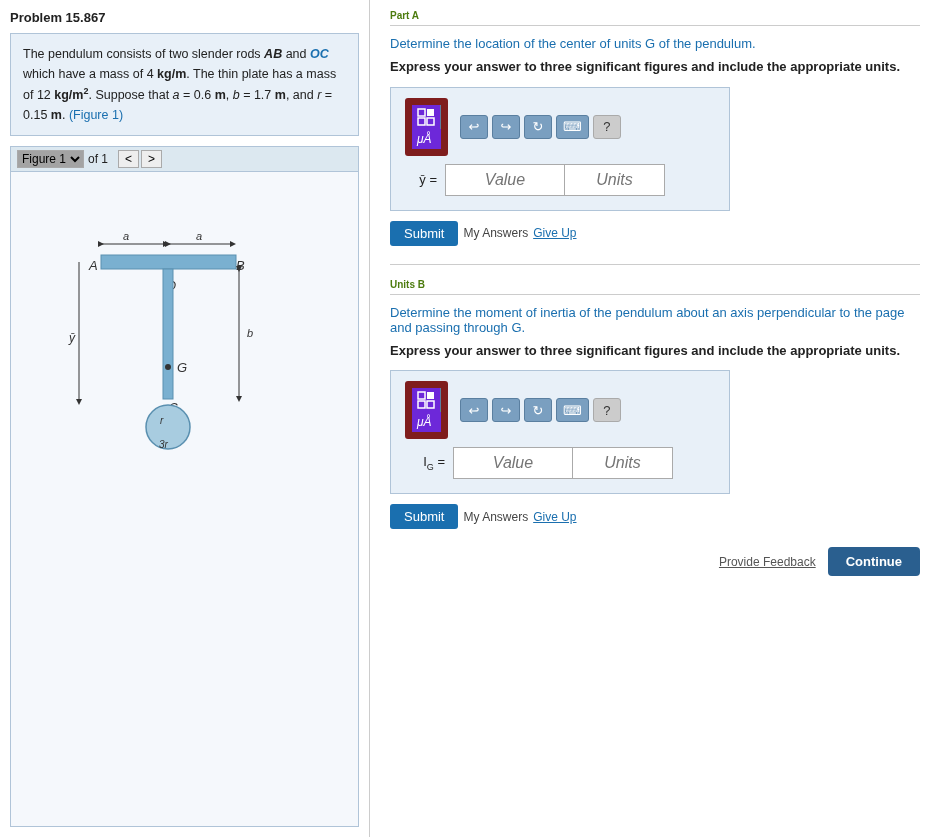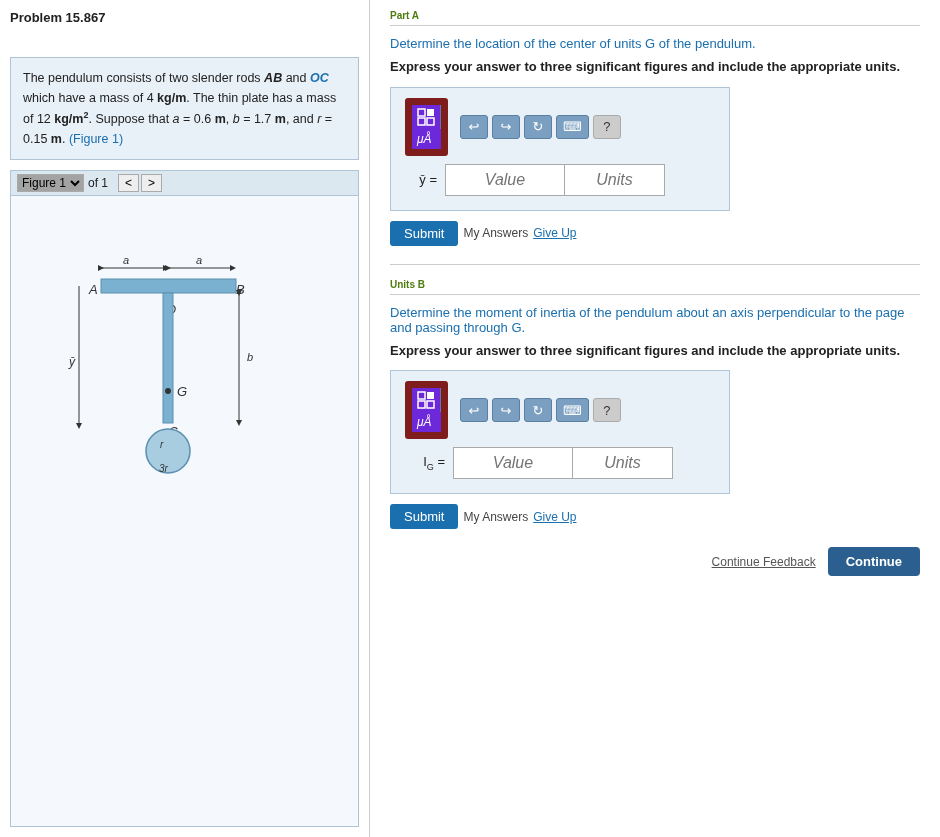--- a/index.html
+++ b/index.html
@@ -31,21 +31,20 @@
       font-weight: bold;
       margin-bottom: 8px;
     }
     .problem-statement {
       border: 1px solid #b0c4d8;
       background: #e8f0f8;
       padding: 10px 12px;
       font-size: 12.5px;
       line-height: 1.6;
       margin-bottom: 10px;
-      margin-top: 24px;
     }
     .problem-statement a { color: #1a6faf; text-decoration: none; }
 
     .figure-bar {
       display: flex;
       align-items: center;
       background: #dce8f0;
       border: 1px solid #b0c4d8;
       border-bottom: none;
       padding: 3px 6px;
@@ -393,18 +392,18 @@
       </div>
 
       <div class="submit-row">
         <button class="submit-btn">Submit</button>
         <span class="my-answers-link">My Answers</span>
         <a class="give-up-link" href="#">Give Up</a>
       </div>
     </div>
 
     <div class="bottom-actions">
-      <a class="provide-feedback-link" href="#">Continue Feedback</a>
+      <a class="provide-feedback-link" href="#">Provide Feedback</a>
       <button class="continue-btn">Continue</button>
     </div>
 
   </div>
 </div>
 
 </body></html>

